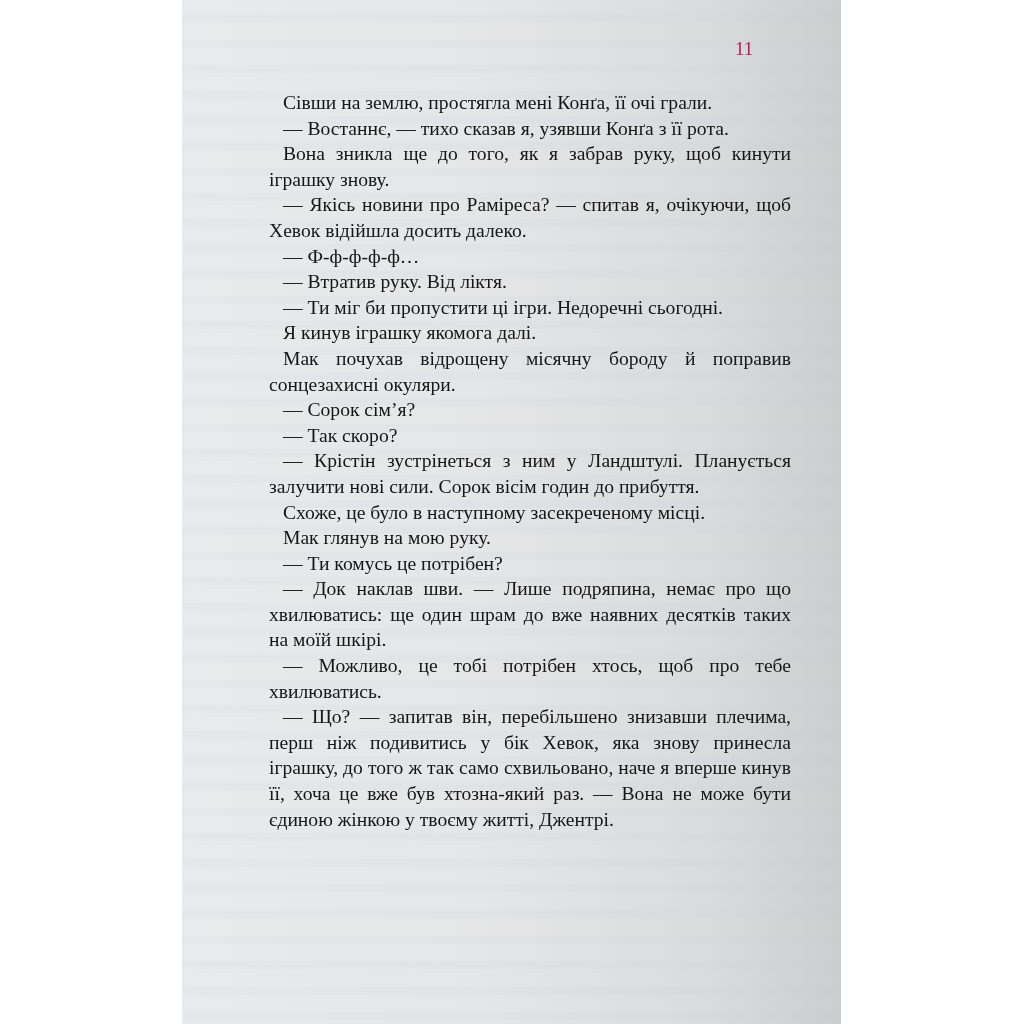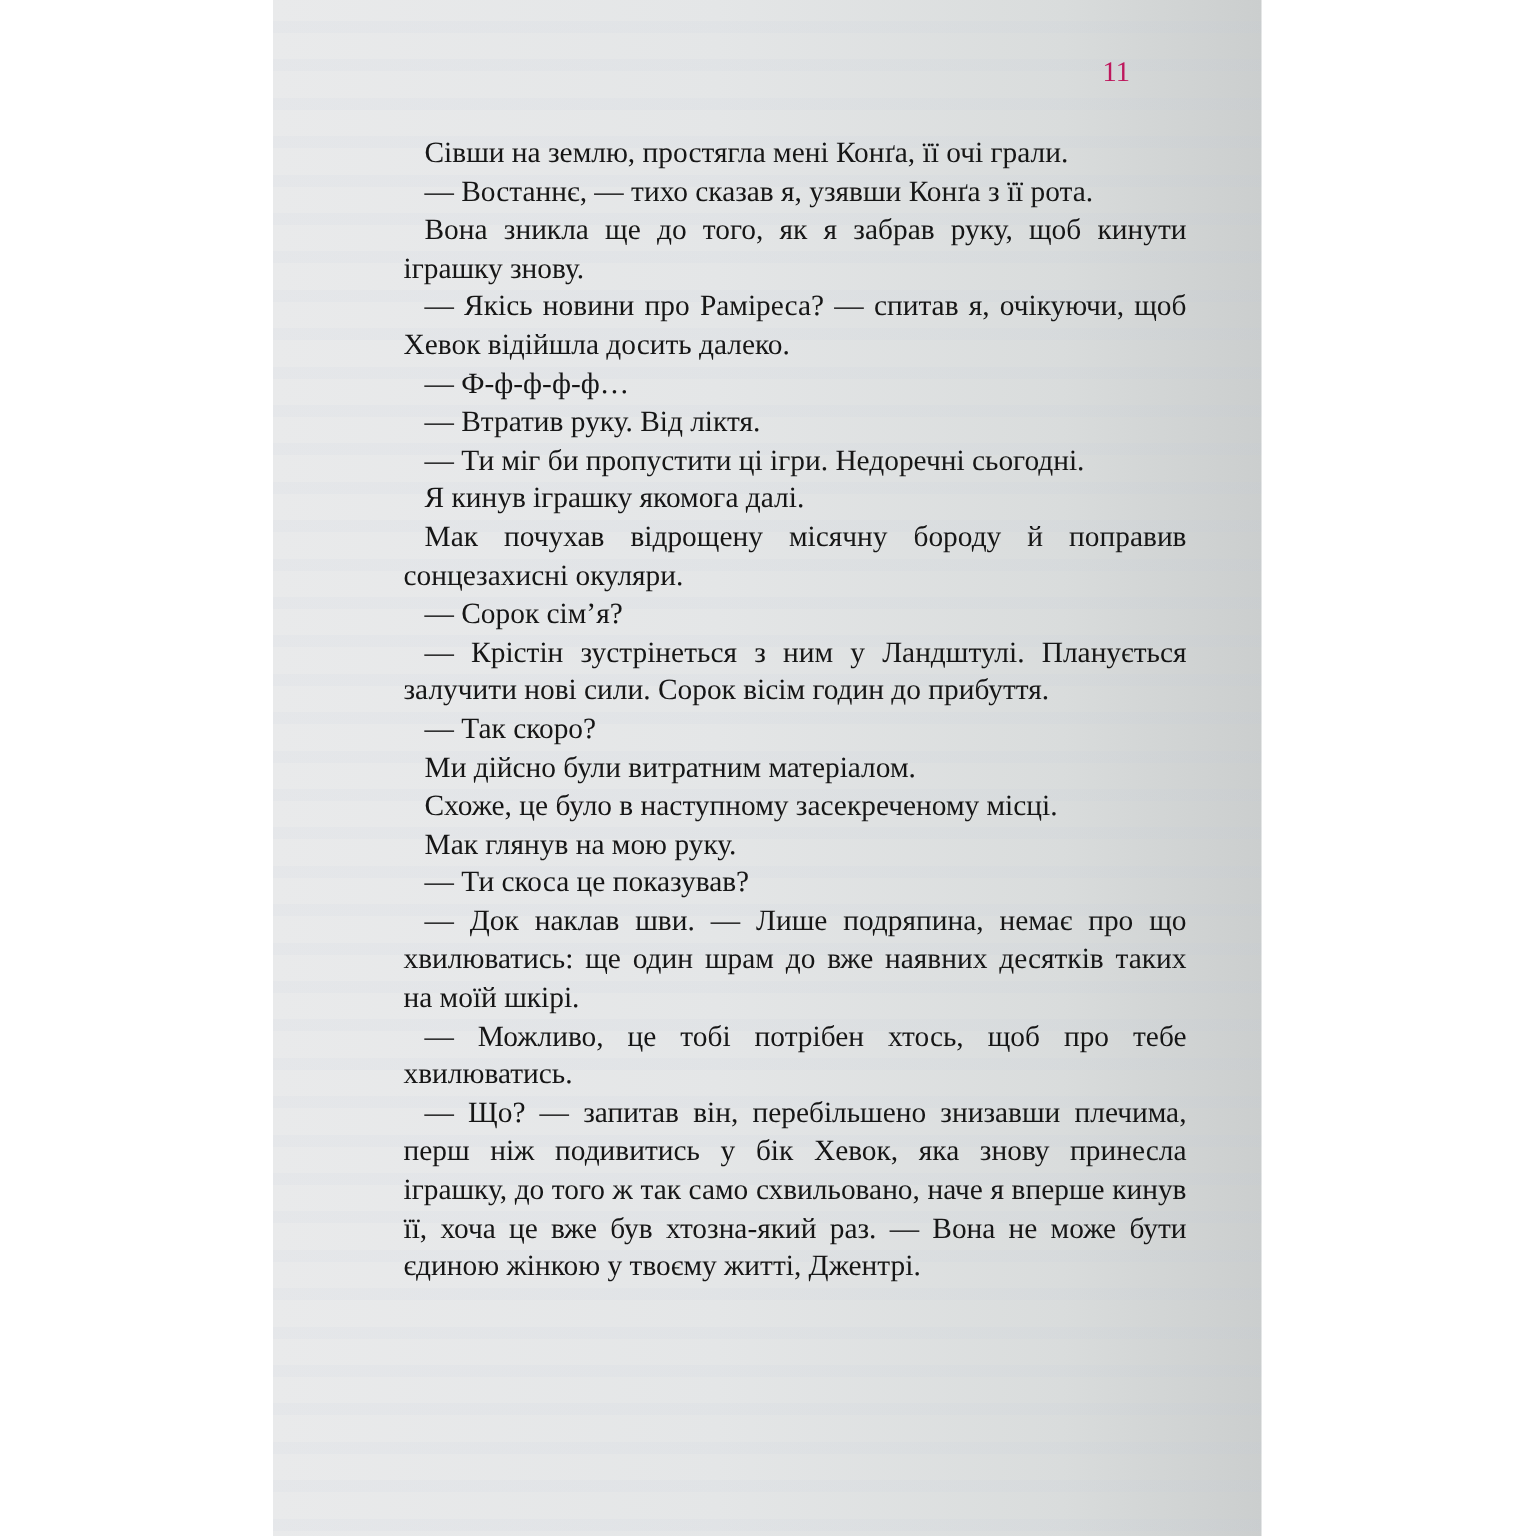--- a/index.html
+++ b/index.html
@@ -61,22 +61,21 @@
   <p class="para">Сівши на землю, простягла мені Конґа, її очі грали.</p>
   <p class="para">— Востаннє, — тихо сказав я, узявши Конґа з її рота.</p>
   <p class="para">Вона зникла ще до того, як я забрав руку, щоб кинути іграшку знову.</p>
   <p class="para">— Якісь новини про Раміреса? — спитав я, очікуючи, щоб Хевок відійшла досить далеко.</p>
   <p class="para">— Ф-ф-ф-ф-ф…</p>
   <p class="para">— Втратив руку. Від ліктя.</p>
   <p class="para">— Ти міг би пропустити ці ігри. Недоречні сьогодні.</p>
   <p class="para">Я кинув іграшку якомога далі.</p>
   <p class="para">Мак почухав відрощену місячну бороду й поправив сонцезахисні окуляри.</p>
   <p class="para">— Сорок сім’я?</p>
+  <p class="para">— Так скоро?</p>
   <p class="para">— Крістін зустрінеться з ним у Ландштулі. Планується залучити нові сили. Сорок вісім годин до прибуття.</p>
-  <p class="para">— Так скоро?</p>
-  <p class="para">Ми дійсно були витратним матеріалом.</p>
   <p class="para">Схоже, це було в наступному засекреченому місці.</p>
   <p class="para">Мак глянув на мою руку.</p>
-  <p class="para">— Ти скоса це показував?</p>
+  <p class="para">— Ти комусь це потрібен?</p>
   <p class="para">— Док наклав шви. — Лише подряпина, немає про що хвилюватись: ще один шрам до вже наявних десятків таких на моїй шкірі.</p>
   <p class="para">— Можливо, це тобі потрібен хтось, щоб про тебе хвилюватись.</p>
   <p class="para">— Що? — запитав він, перебільшено знизавши плечима, перш ніж подивитись у бік Хевок, яка знову принесла іграшку, до того ж так само схвильовано, наче я вперше кинув її, хоча це вже був хтозна-який раз. — Вона не може бути єдиною жінкою у твоєму житті, Джентрі.</p>
 </div>
 
 </body></html>

